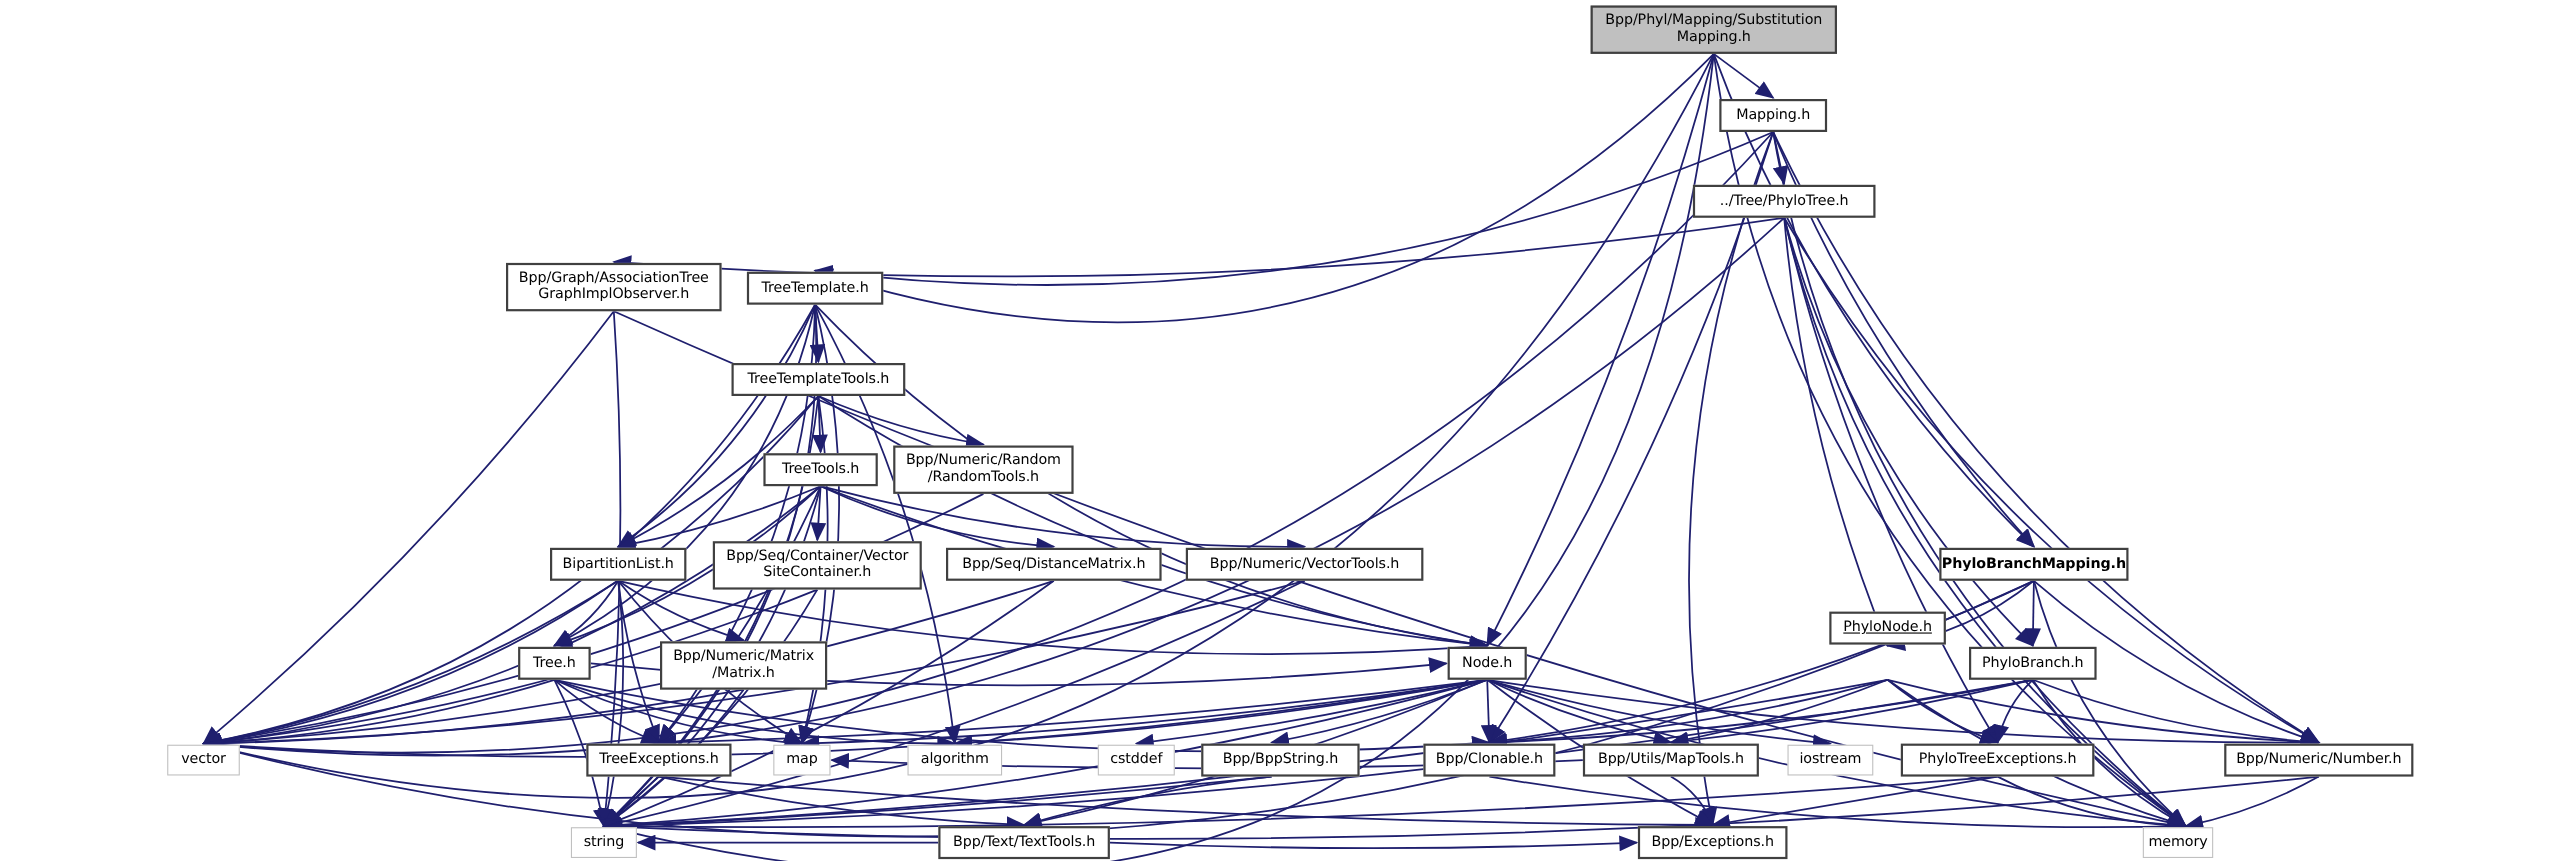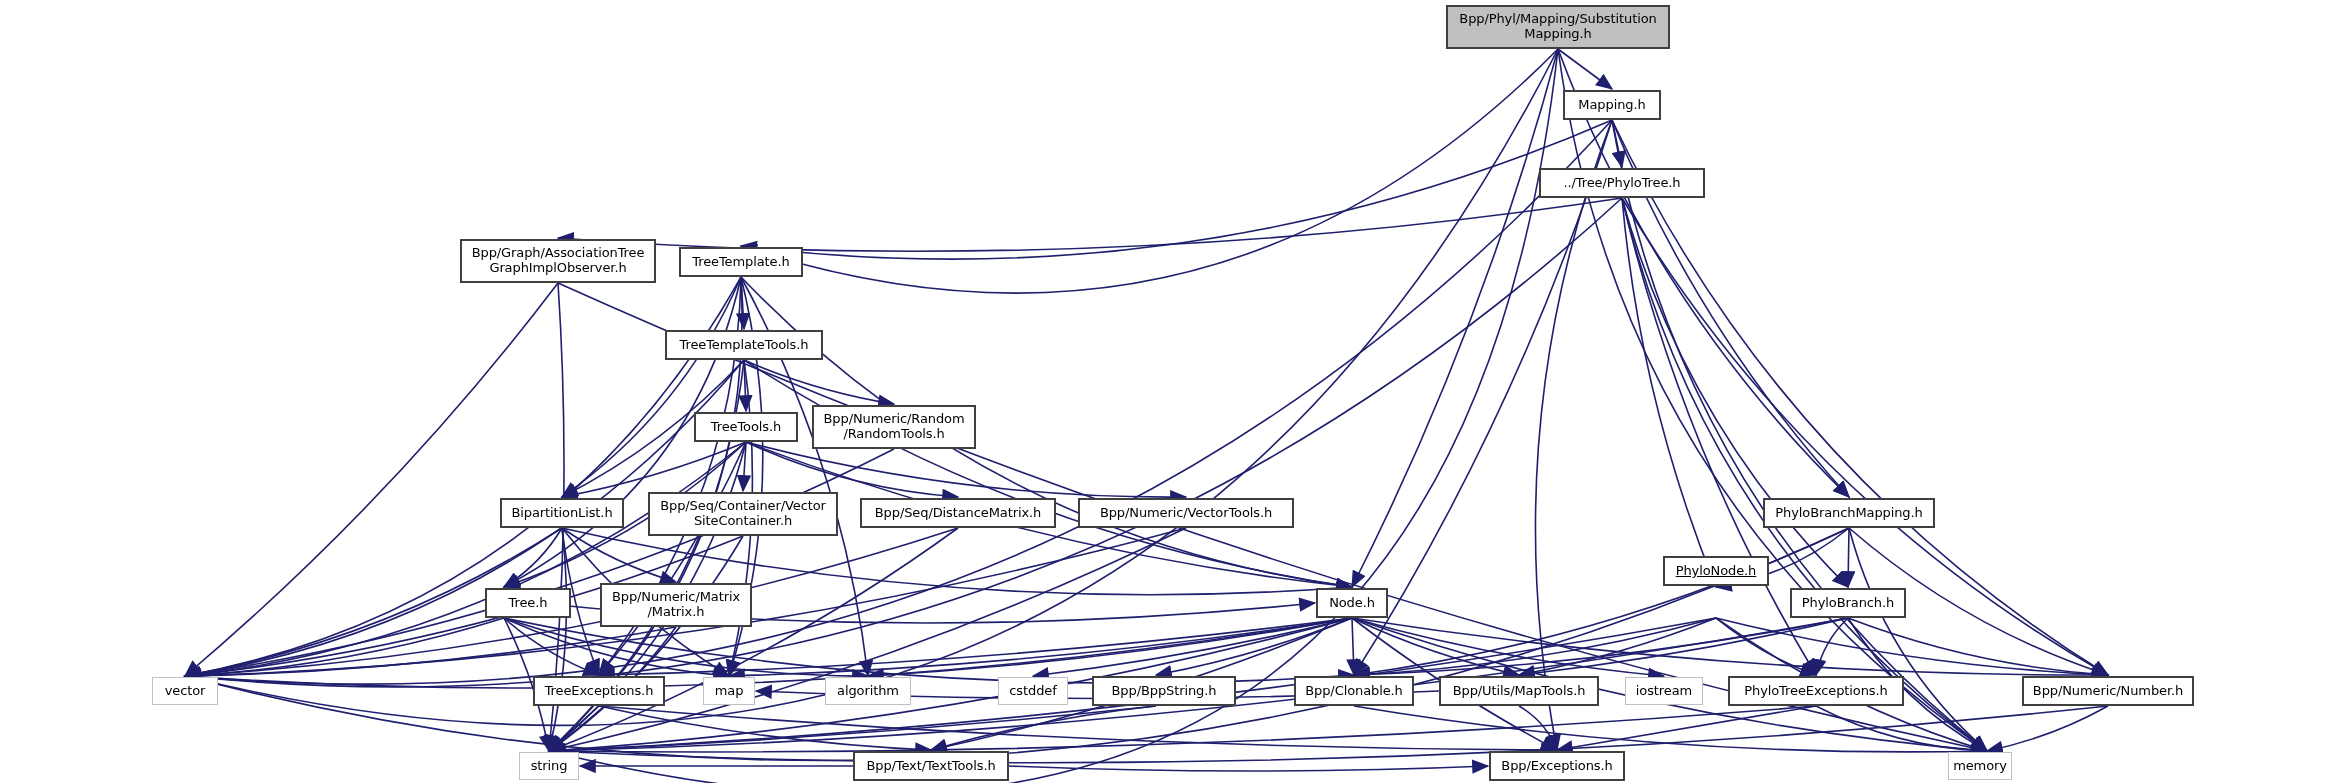--- a/index.html
+++ b/index.html
@@ -192,27 +192,27 @@
       <div class="node hdr" style="left: 679px; top: 247px; width: 124px; height: 30px;">TreeTemplate.h</div>
       <div class="node hdr" style="left: 665px; top: 330px; width: 158px; height: 30px;">TreeTemplateTools.h</div>
       <div class="node hdr" style="left: 694px; top: 412px; width: 104px; height: 30px;">TreeTools.h</div>
       <div class="node hdr two" style="left: 812px; top: 405px; width: 164px; height: 44px;">Bpp/Numeric/Random
 /RandomTools.h</div>
       <div class="node hdr" style="left: 500px; top: 498px; width: 124px; height: 30px;">BipartitionList.h</div>
       <div class="node hdr two" style="left: 648px; top: 492px; width: 190px; height: 44px;">Bpp/Seq/Container/Vector
 SiteContainer.h</div>
       <div class="node hdr" style="left: 860px; top: 498px; width: 196px; height: 30px;">Bpp/Seq/DistanceMatrix.h</div>
       <div class="node hdr" style="left: 1078px; top: 498px; width: 216px; height: 30px;">Bpp/Numeric/VectorTools.h</div>
-      <div class="node hdr" style="left: 485px; top: 588px; width: 86px; height: 30px;">Tree.h</div>
+      <div class="node hdr" style="left: 471px; top: 588px; width: 66px; height: 30px;">Tree.h</div>
       <div class="node hdr two" style="left: 600px; top: 583px; width: 152px; height: 44px;">Bpp/Numeric/Matrix
 /Matrix.h</div>
       <div class="node hdr" style="left: 1316px; top: 588px; width: 72px; height: 30px;">Node.h</div>
       <div class="node hdr" style="left: 1663px; top: 556px; width: 106px; height: 30px; text-decoration: underline;">PhyloNode.h</div>
       <div class="node hdr" style="left: 1790px; top: 588px; width: 116px; height: 30px;">PhyloBranch.h</div>
-      <div class="node hdr" style="left: 1763px; top: 498px; width: 172px; height: 30px;">PhyloBranchMapping.h</div>
+      <div class="node hdr" style="left: 1763px; top: 498px; width: 172px; height: 30px; font-weight: bold;">PhyloBranchMapping.h</div>
       <div class="node sys" style="left: 152px; top: 677px; width: 66px; height: 28px;">vector</div>
       <div class="node hdr" style="left: 533px; top: 676px; width: 132px; height: 30px;">TreeExceptions.h</div>
       <div class="node sys" style="left: 703px; top: 677px; width: 52px; height: 28px;">map</div>
       <div class="node sys" style="left: 825px; top: 677px; width: 86px; height: 28px;">algorithm</div>
       <div class="node sys" style="left: 998px; top: 677px; width: 70px; height: 28px;">cstddef</div>
       <div class="node hdr" style="left: 1092px; top: 676px; width: 144px; height: 30px;">Bpp/BppString.h</div>
       <div class="node hdr" style="left: 1294px; top: 676px; width: 120px; height: 30px;">Bpp/Clonable.h</div>
       <div class="node hdr" style="left: 1439px; top: 676px; width: 160px; height: 30px;">Bpp/Utils/MapTools.h</div>
       <div class="node sys" style="left: 1625px; top: 677px; width: 78px; height: 28px;">iostream</div>
       <div class="node hdr" style="left: 1728px; top: 676px; width: 176px; height: 30px;">PhyloTreeExceptions.h</div>

